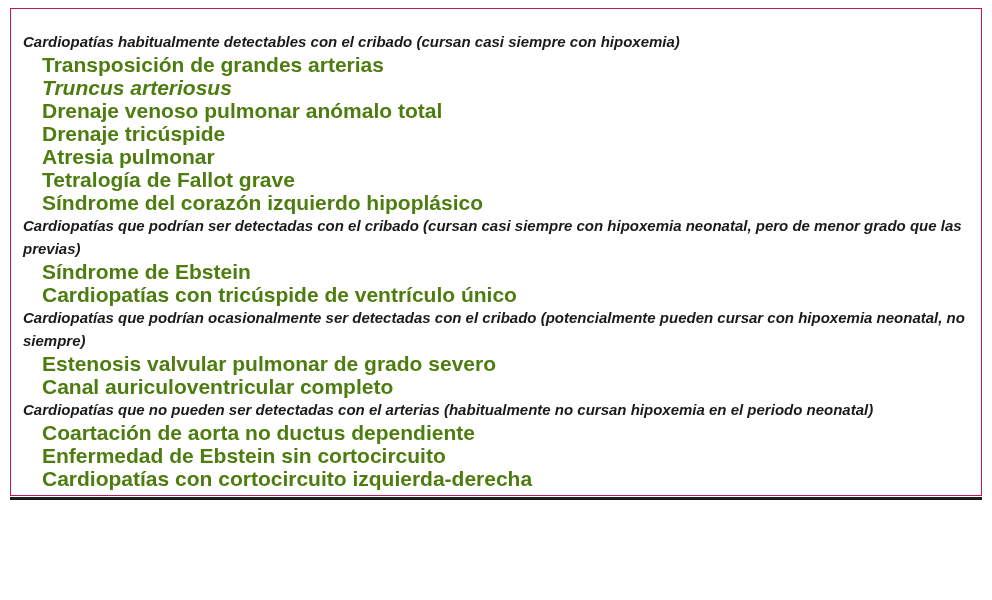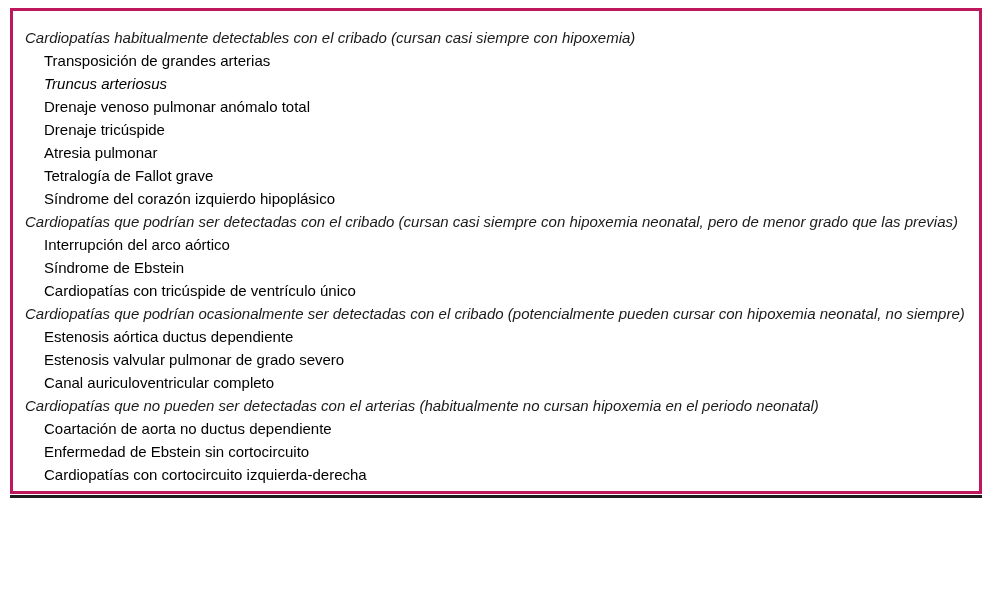--- a/index.html
+++ b/index.html
@@ -16,67 +16,66 @@
     overflow: hidden;
   }
   .table-wrap {
     position: absolute;
     left: 10px;
     top: 8px;
     width: 972px;
     box-sizing: border-box;
   }
   .table-box {
-    border: 3px solid #be185d;
+    border: 1px solid #be185d;
     box-sizing: border-box;
-    padding: 15px 12px 5px 12px;
+    padding: 21px 12px 5px 12px;
     background: #ffffff;
+    font-weight: bold;
   }
   .bottom-rule {
     margin-top: 1px;
     height: 3px;
     background: #1c1c1c;
     width: 100%;
   }
   .section-header {
     font-style: italic;
     font-size: 15px;
     line-height: 23px;
     color: #1a1a1a;
   }
   .list-item {
-    font-size: 15px;
+    font-size: 21px;
     line-height: 23px;
     padding-left: 19px;
-    color: #000000;
+    color: #4d7c0f;
   }
   .list-item.italic {
     font-style: italic;
   }
 </style>
 </head>
 <body>
 
 <div class="table-wrap">
   <div class="table-box">
     <div id="table-content">
         <div class="section-header">Cardiopatías habitualmente detectables con el cribado (cursan casi siempre con hipoxemia)</div>
         <div class="list-item">Transposición de grandes arterias</div>
         <div class="list-item italic">Truncus arteriosus</div>
         <div class="list-item">Drenaje venoso pulmonar anómalo total</div>
         <div class="list-item">Drenaje tricúspide</div>
         <div class="list-item">Atresia pulmonar</div>
         <div class="list-item">Tetralogía de Fallot grave</div>
         <div class="list-item">Síndrome del corazón izquierdo hipoplásico</div>
         <div class="section-header">Cardiopatías que podrían ser detectadas con el cribado (cursan casi siempre con hipoxemia neonatal, pero de menor grado que las previas)</div>
-        <div class="list-item">Interrupción del arco aórtico</div>
         <div class="list-item">Síndrome de Ebstein</div>
         <div class="list-item">Cardiopatías con tricúspide de ventrículo único</div>
         <div class="section-header">Cardiopatías que podrían ocasionalmente ser detectadas con el cribado (potencialmente pueden cursar con hipoxemia neonatal, no siempre)</div>
-        <div class="list-item">Estenosis aórtica ductus dependiente</div>
         <div class="list-item">Estenosis valvular pulmonar de grado severo</div>
         <div class="list-item">Canal auriculoventricular completo</div>
         <div class="section-header">Cardiopatías que no pueden ser detectadas con el arterias (habitualmente no cursan hipoxemia en el periodo neonatal)</div>
         <div class="list-item">Coartación de aorta no ductus dependiente</div>
         <div class="list-item">Enfermedad de Ebstein sin cortocircuito</div>
         <div class="list-item">Cardiopatías con cortocircuito izquierda-derecha</div>
       </div>
   </div>
   <div class="bottom-rule"></div>
 </div>

